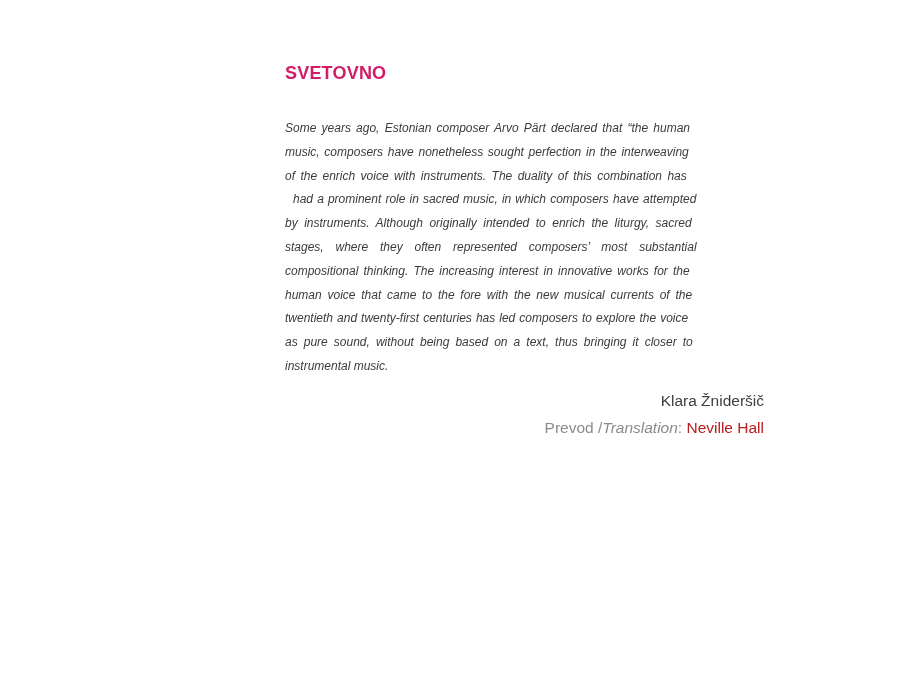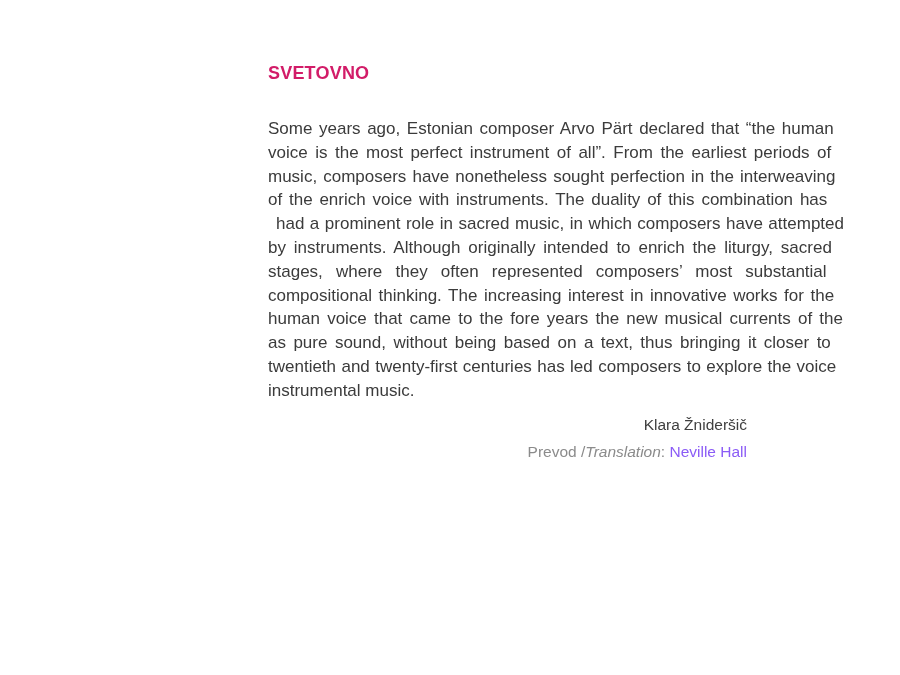--- a/index.html
+++ b/index.html
@@ -10,37 +10,38 @@
   .page {
     position: relative;
     width: 900px;
     height: 675px;
     background: #ffffff;
     overflow: hidden;
     font-family: "Liberation Sans", sans-serif;
   }
   .content {
     position: absolute;
-    left: 268px;
+    left: 285px;
     top: 0;
     width: 479px;
   }
   .heading {
     margin: 63px 0 0 0;
     font-size: 18px;
     font-weight: bold;
     letter-spacing: 0.2px;
     line-height: 20px;
     color: #d21c68; 
   }
   .paragraph {
     margin-top: 34px;
   }
   .jline {
-    font-size: 17px;
+    font-style: italic;
+    font-size: 12px;
     line-height: 23.8px;
     color: #3b3b3b;
     white-space: nowrap;
     overflow: visible;
   }
   .attribution {
     margin-top: 9px;
     text-align: right;
   }
   .author {
@@ -53,44 +54,43 @@
     line-height: 27px;
     color: #262626;
   }
   .t-gray {
     color: #8b8b8b;
   }
   .t-italic {
     font-style: italic;
   }
   .translator {
-    color: #8b5cf6;
+    color: #b91c1c;
     margin-top: 44px;
   }
 </style>
 </head>
 <body>
 
 <div class="page" style="background: rgb(255, 255, 255);">
   <div class="content">
 
     <h1 class="heading" style="color: rgb(210, 28, 104);">SVETOVNO</h1>
 
     <div class="paragraph" id="paragraph">
         <div class="jline"><span style="word-spacing: 1.86px;">Some years ago, Estonian composer Arvo Pärt declared that “the human</span></div>
-        <div class="jline"><span style="word-spacing: 2.77px;">voice is the most perfect instrument of all”. From the earliest periods of</span></div>
         <div class="jline"><span style="word-spacing: 1.36px;">music, composers have nonetheless sought perfection in the interweaving</span></div>
         <div class="jline"><span style="word-spacing: 2.08px;">of the enrich voice with instruments. The duality of this combination has</span></div>
         <div class="jline"><span style="word-spacing: 0.78px; margin-left: 8px;">had a prominent role in sacred music, in which composers have attempted</span></div>
         <div class="jline"><span style="word-spacing: 3.15px;">by instruments. Although originally intended to enrich the liturgy, sacred</span></div>
         <div class="jline"><span style="word-spacing: 8.48px;">stages, where they often represented composers’ most substantial</span></div>
         <div class="jline"><span style="word-spacing: 1.83px;">compositional thinking. The increasing interest in innovative works for the</span></div>
-        <div class="jline"><span style="word-spacing: 2.43px;">human voice that came to the fore years the new musical currents of the</span></div>
+        <div class="jline"><span style="word-spacing: 2.43px;">human voice that came to the fore with the new musical currents of the</span></div>
+        <div class="jline"><span style="word-spacing: 0.7px;">twentieth and twenty-first centuries has led composers to explore the voice</span></div>
         <div class="jline"><span style="word-spacing: 2.73px;">as pure sound, without being based on a text, thus bringing it closer to</span></div>
-        <div class="jline"><span style="word-spacing: 0.7px;">twentieth and twenty-first centuries has led composers to explore the voice</span></div>
         <div class="jline last"><span>instrumental music.</span></div>
       </div>
 
     <div class="attribution">
       <div class="author">Klara Žnideršič</div>
       <div class="translation"><span class="t-gray">Prevod /</span><span class="t-gray t-italic">Translation</span><span class="t-gray">: </span><span class="translator">Neville Hall</span></div>
     </div>
 
   </div>
 </div>

